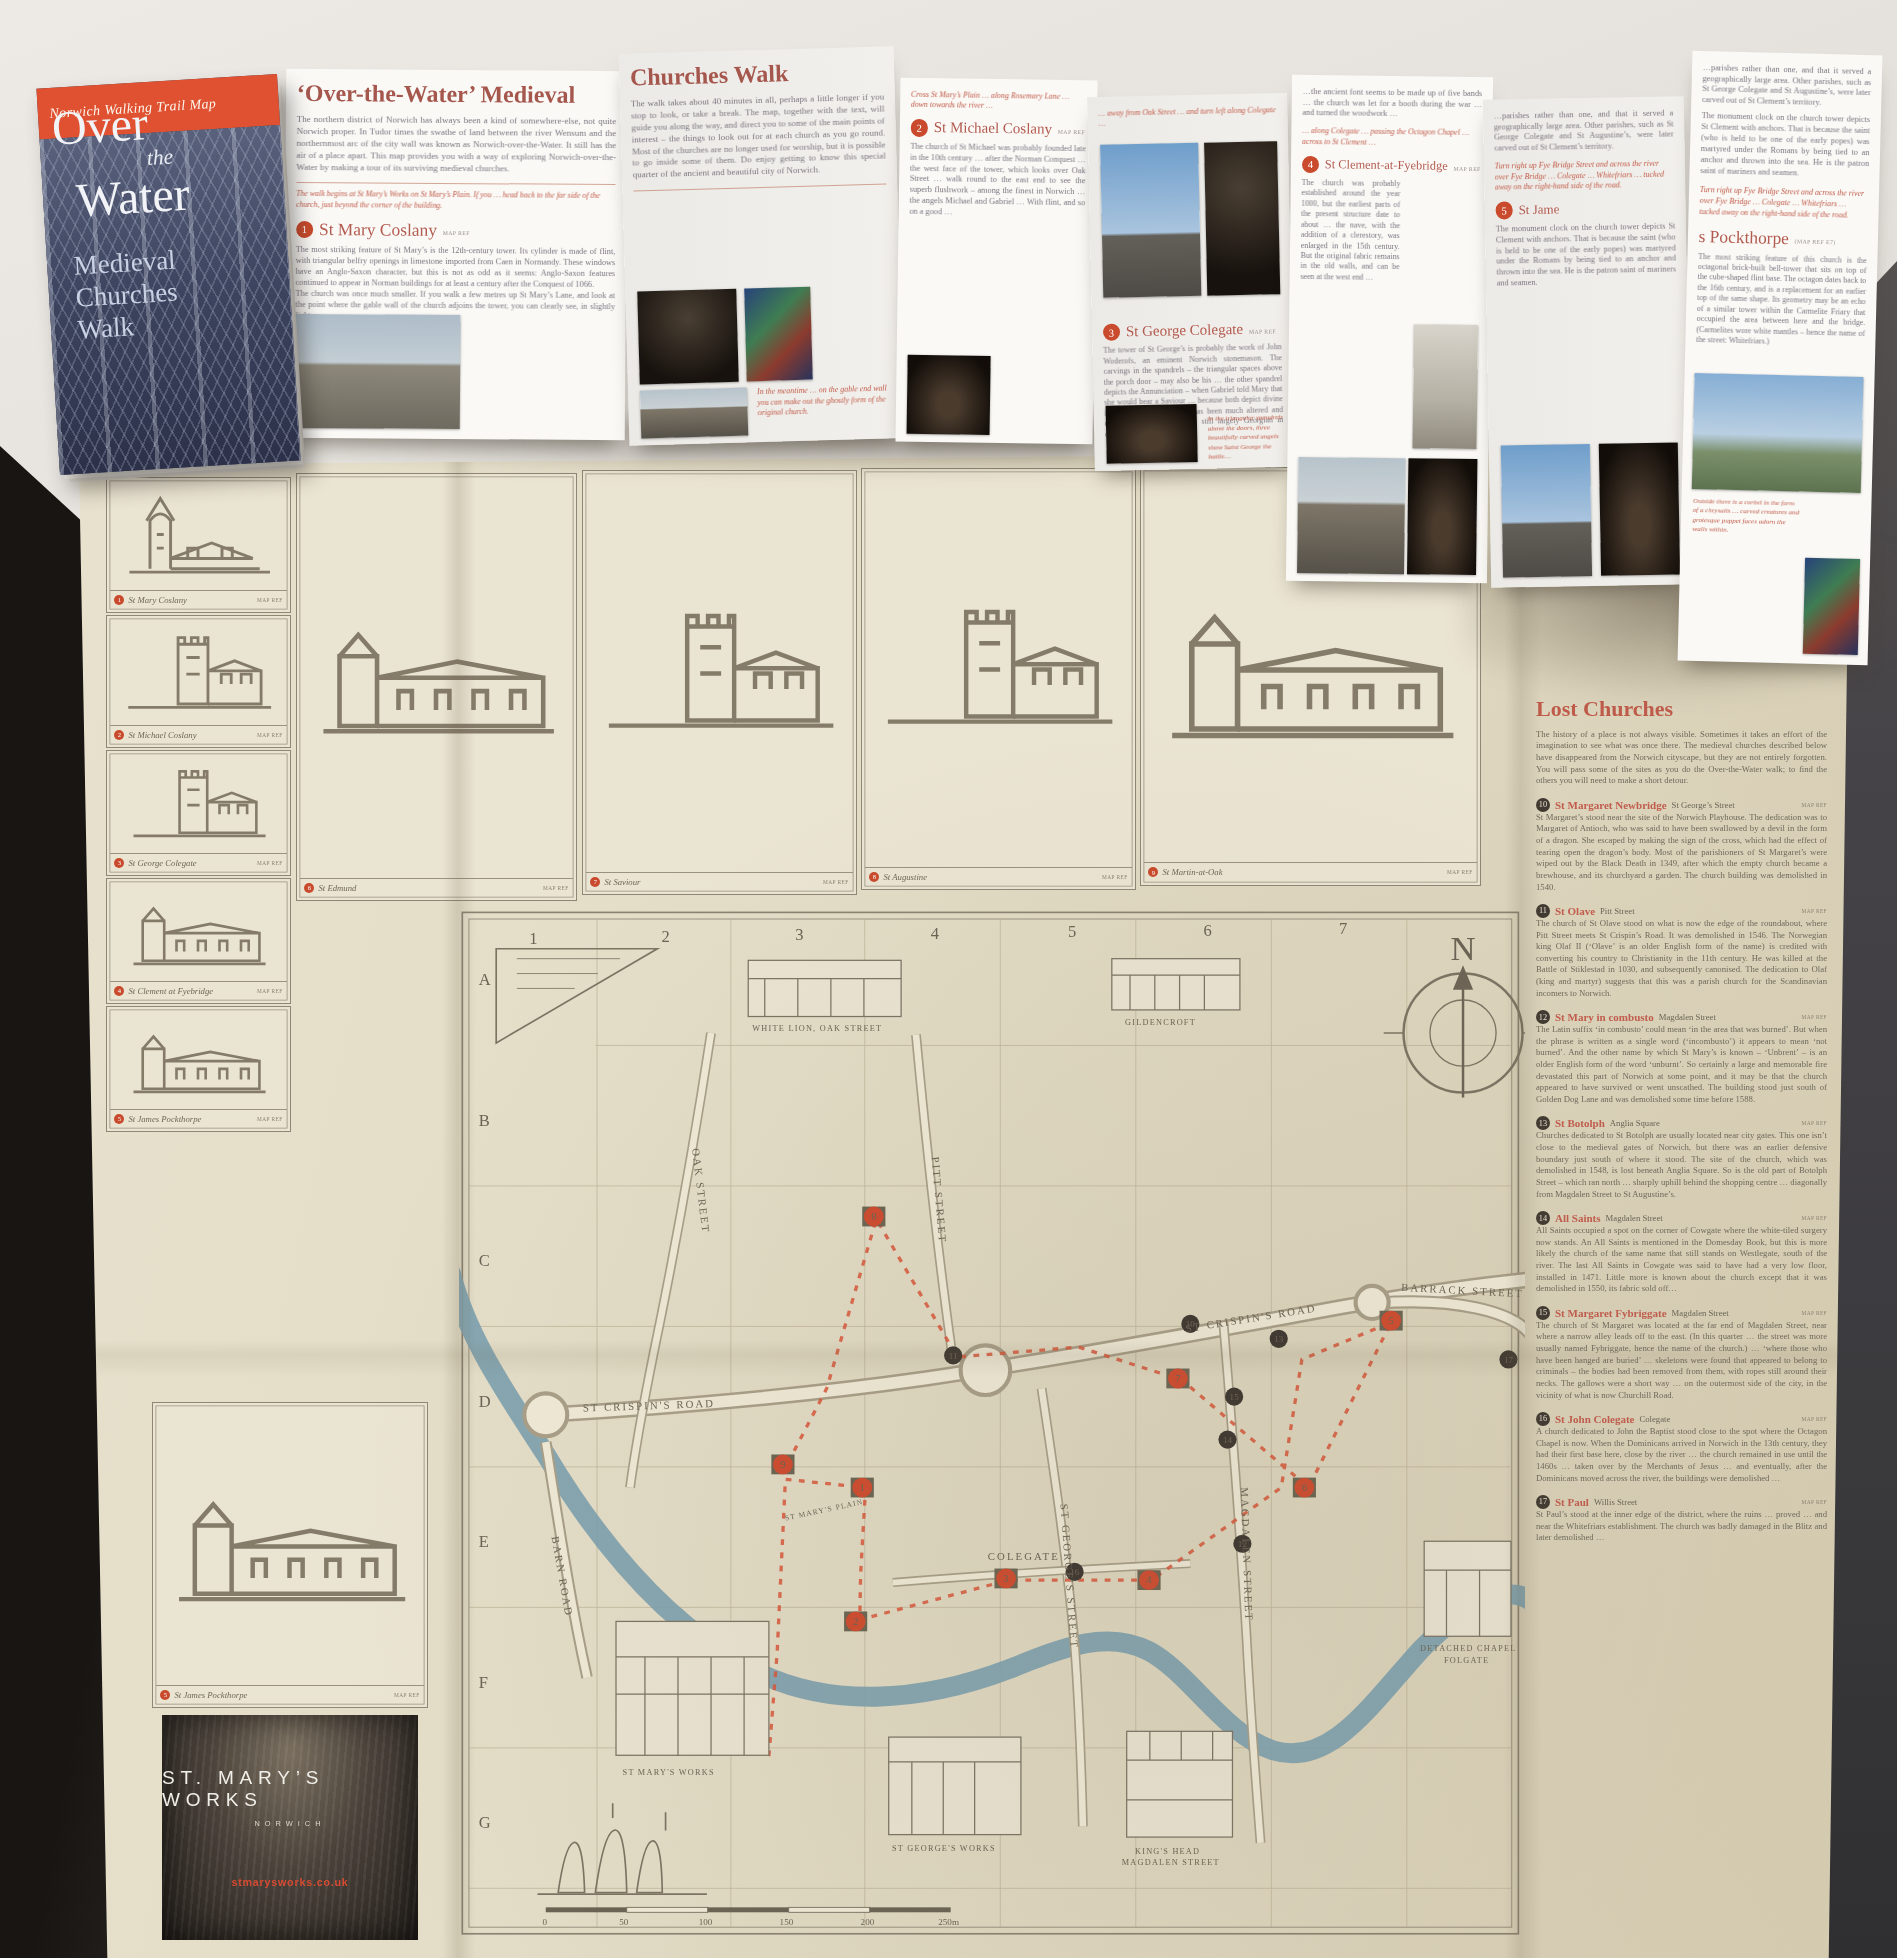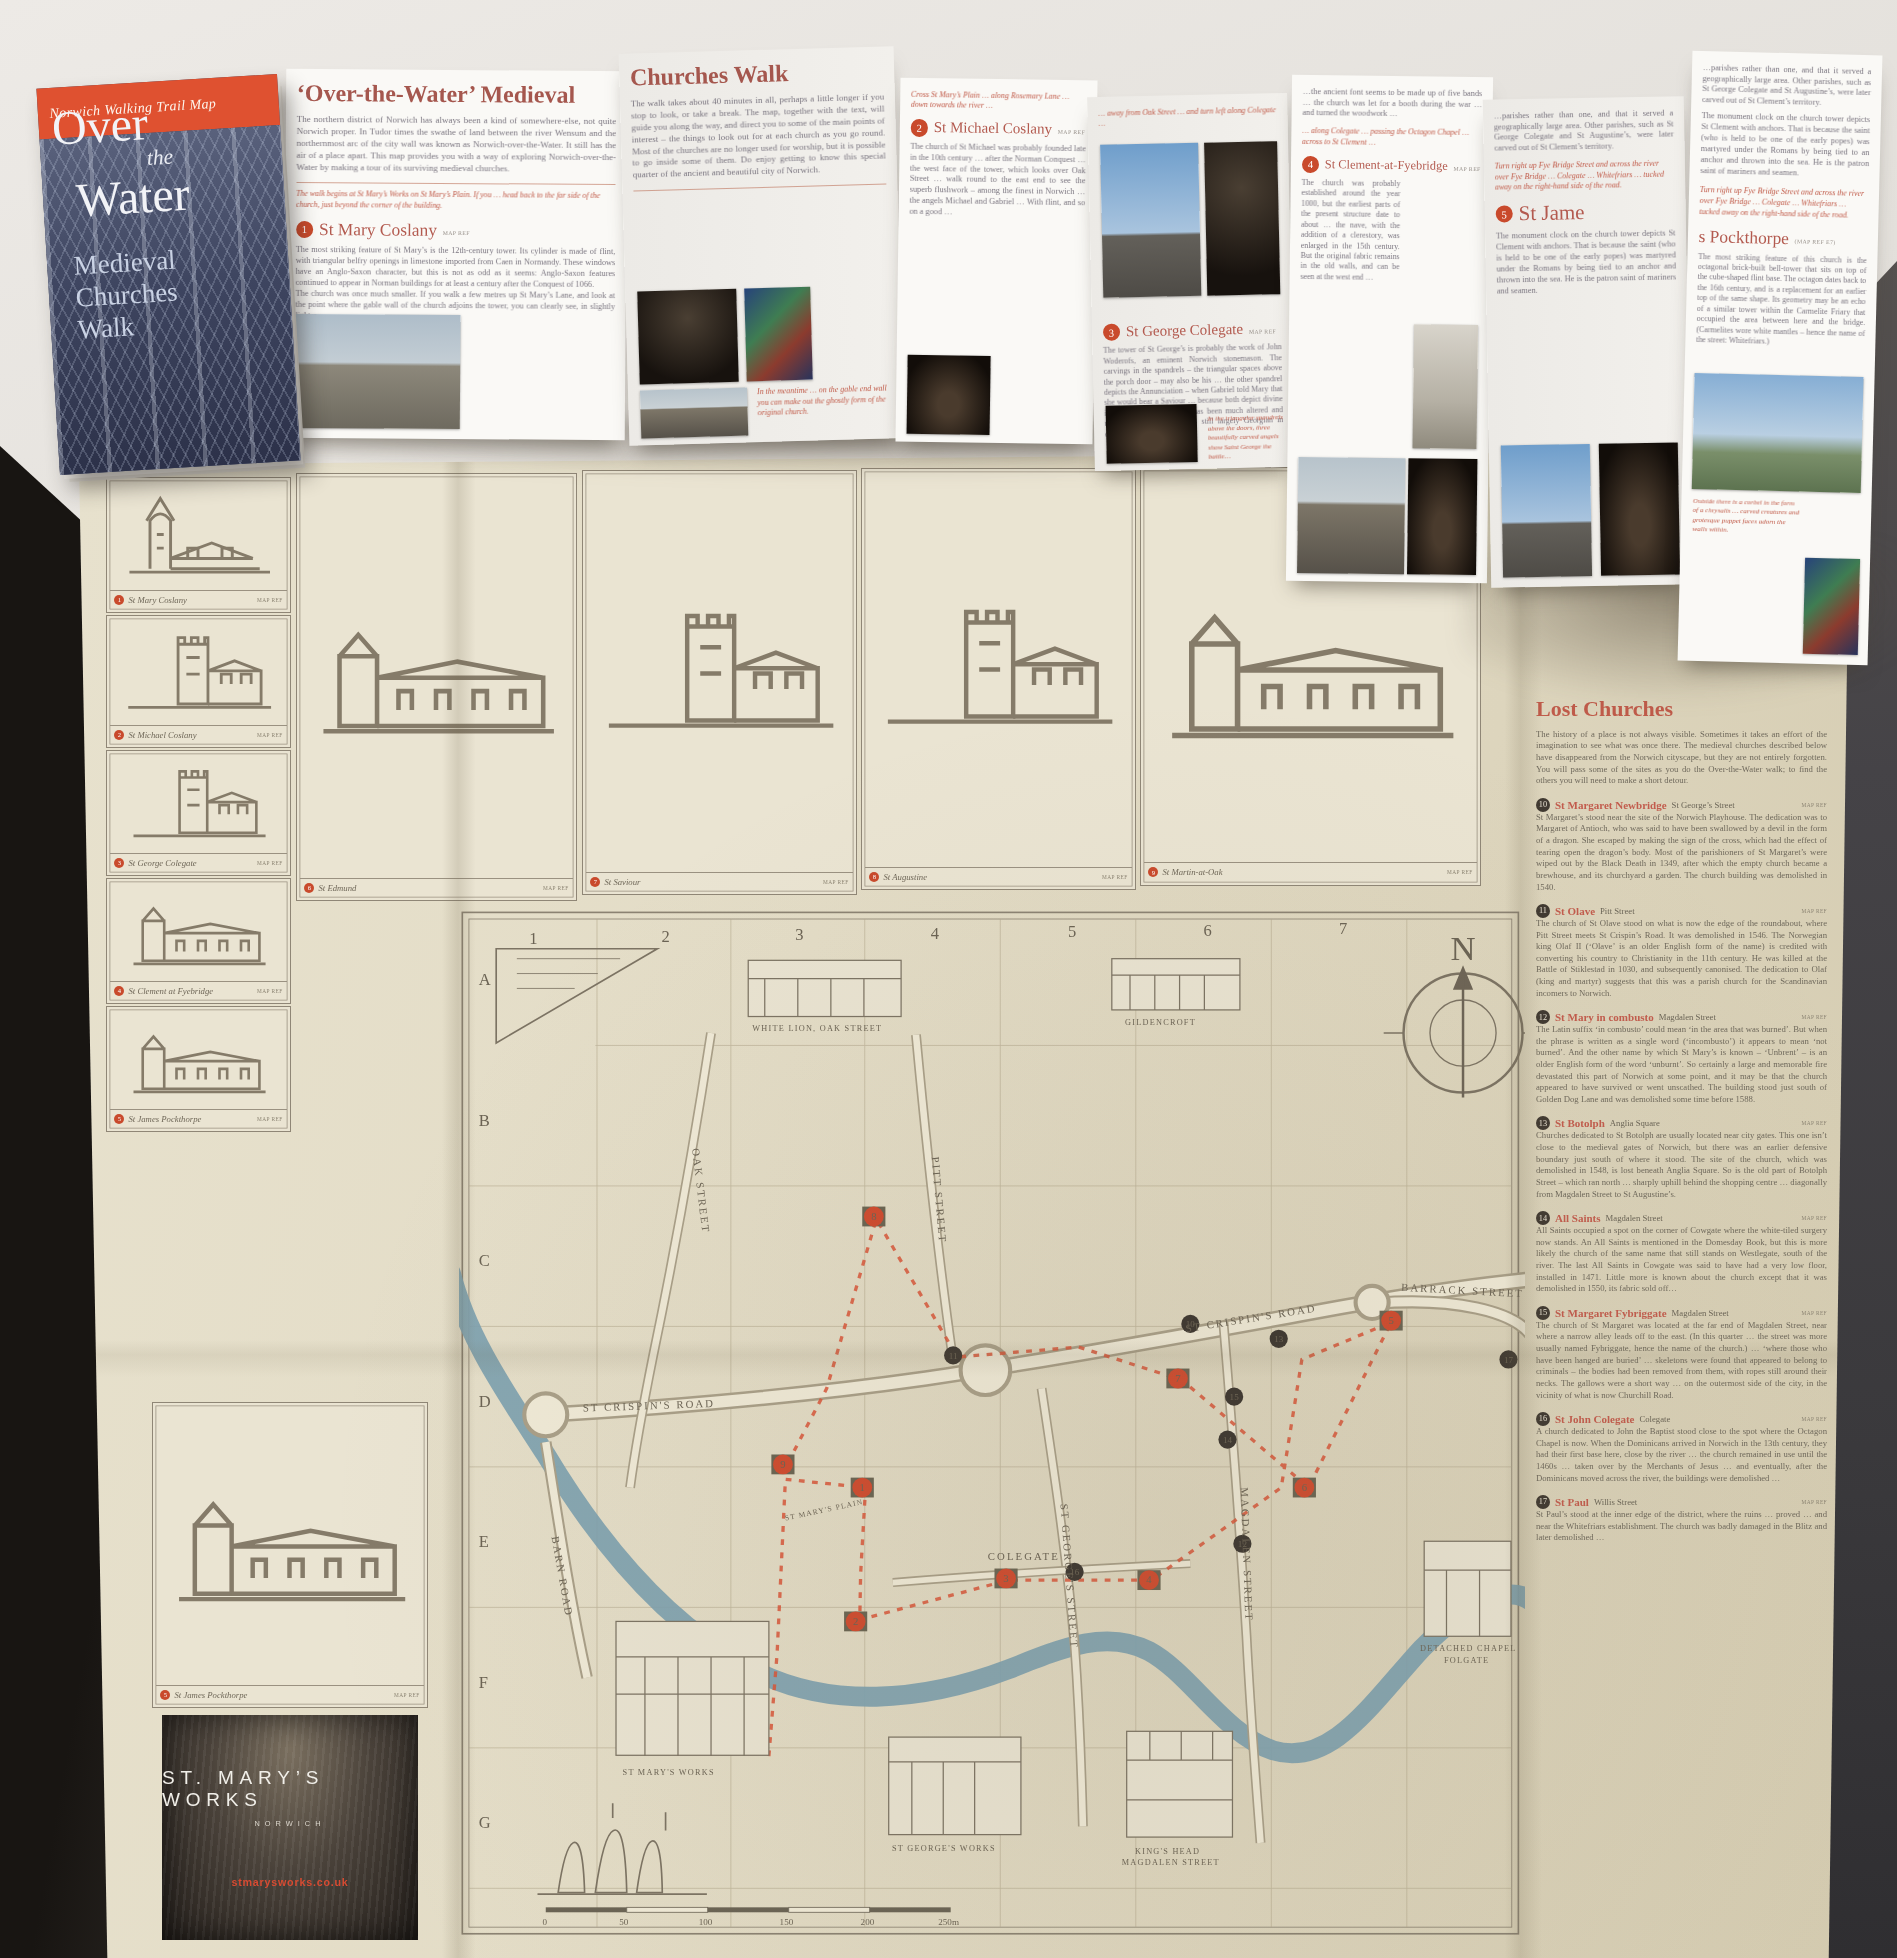--- a/index.html
+++ b/index.html
@@ -627,21 +627,21 @@
     <div class="ph street" style="left:10.7px;bottom:8.3px;width:107px;height:116px"></div>
     <div class="ph arch-dark" style="right:10.7px;bottom:8.3px;width:69px;height:116px"></div>
   </div>
 
   <div class="panel shade" style="left:1487px;top:98px;width:201px;height:488px;transform:rotate(-1deg)">
     <div class="pad">
       <div class="body-t" style="font-size:8.3px">…parishes rather than one, and that it served a geographically large area. Other parishes, such as St George Colegate and St Augustine’s, were later carved out of St Clement’s territory.</div>
       <div class="dir" style="margin-top:6.6px">Turn right up Fye Bridge Street and across the river over Fye Bridge … Colegate … Whitefriars … tucked away on the right-hand side of the road.</div>
       <div class="sec">
         <span class="badge">5</span>
-        <span class="nm" style="font-size:21px">St Jame</span>
+        <span class="nm" style="font-size:13px">St Jame</span>
       </div>
       <div class="body-t" style="font-size:8.3px">The monument clock on the church tower depicts St Clement with anchors. That is because the saint (who is held to be one of the early popes) was martyred under the Romans by being tied to an anchor and thrown into the sea. He is the patron saint of mariners and seamen.</div>
     </div>
     <div class="ph tower-sky" style="left:11.6px;bottom:10px;width:89px;height:132px"></div>
     <div class="ph arch-dark" style="right:11.6px;bottom:10px;width:79px;height:132px"></div>
   </div>
 
   <div class="panel" style="left:1685px;top:53px;width:190px;height:610px;transform:rotate(1.4deg)">
     <div class="pad">
       <div class="body-t" style="font-size:8.3px">…parishes rather than one, and that it served a geographically large area. Other parishes, such as St George Colegate and St Augustine’s, were later carved out of St Clement’s territory.</div>

